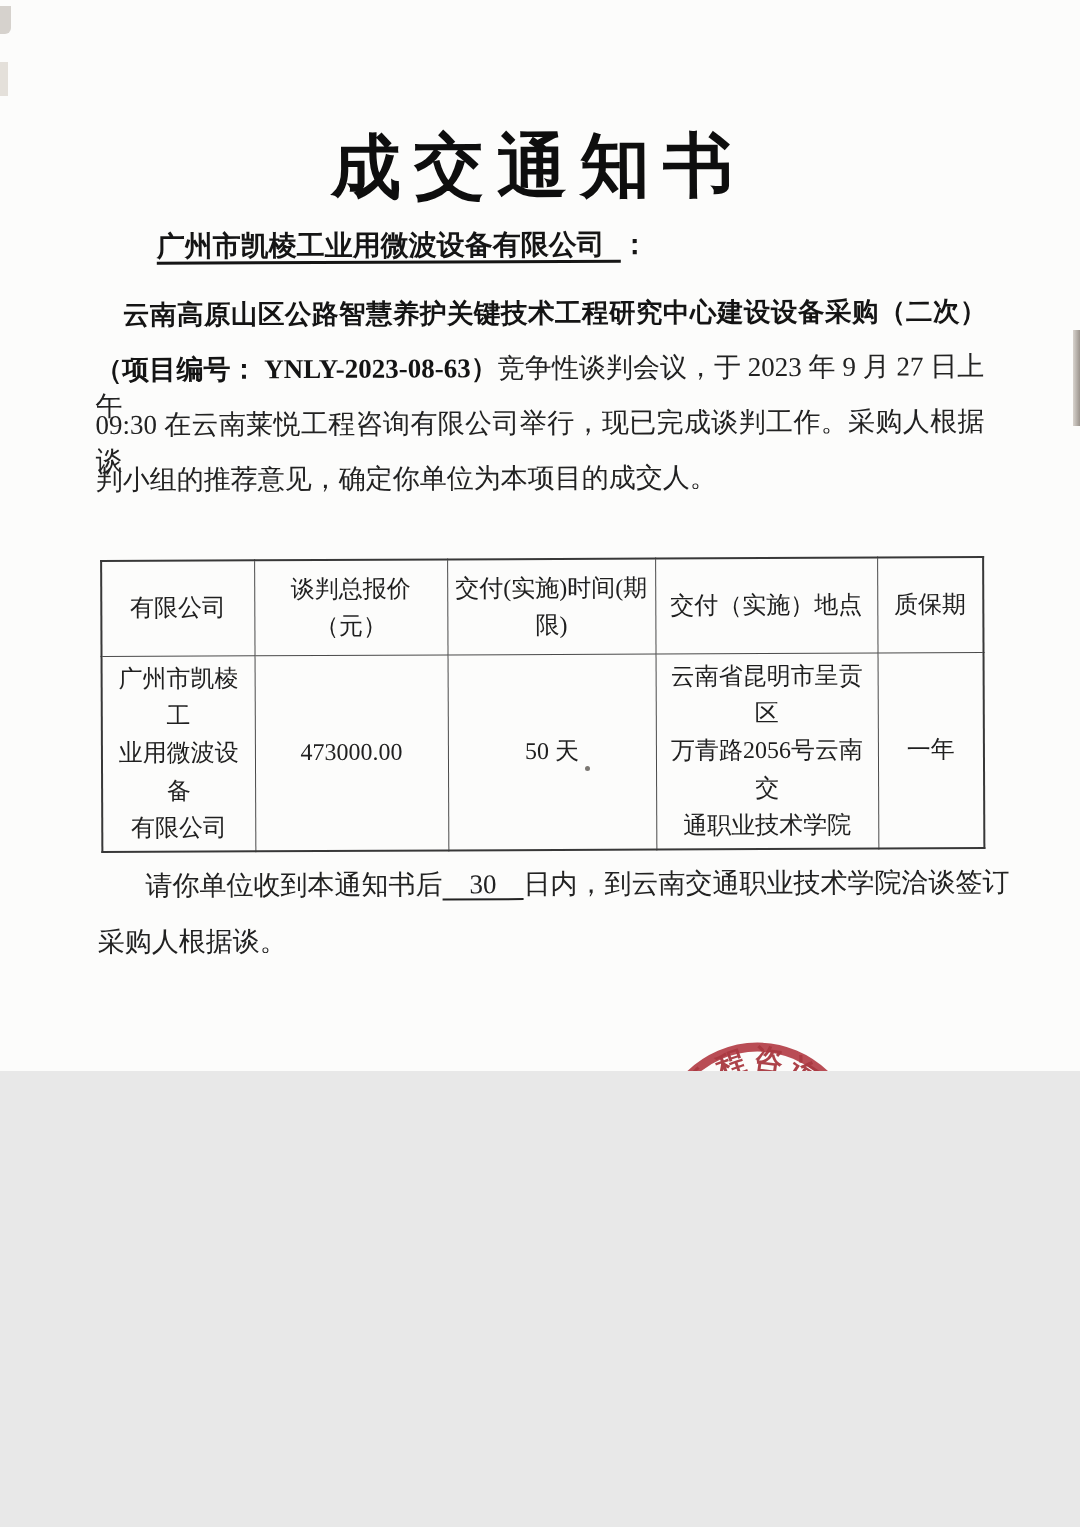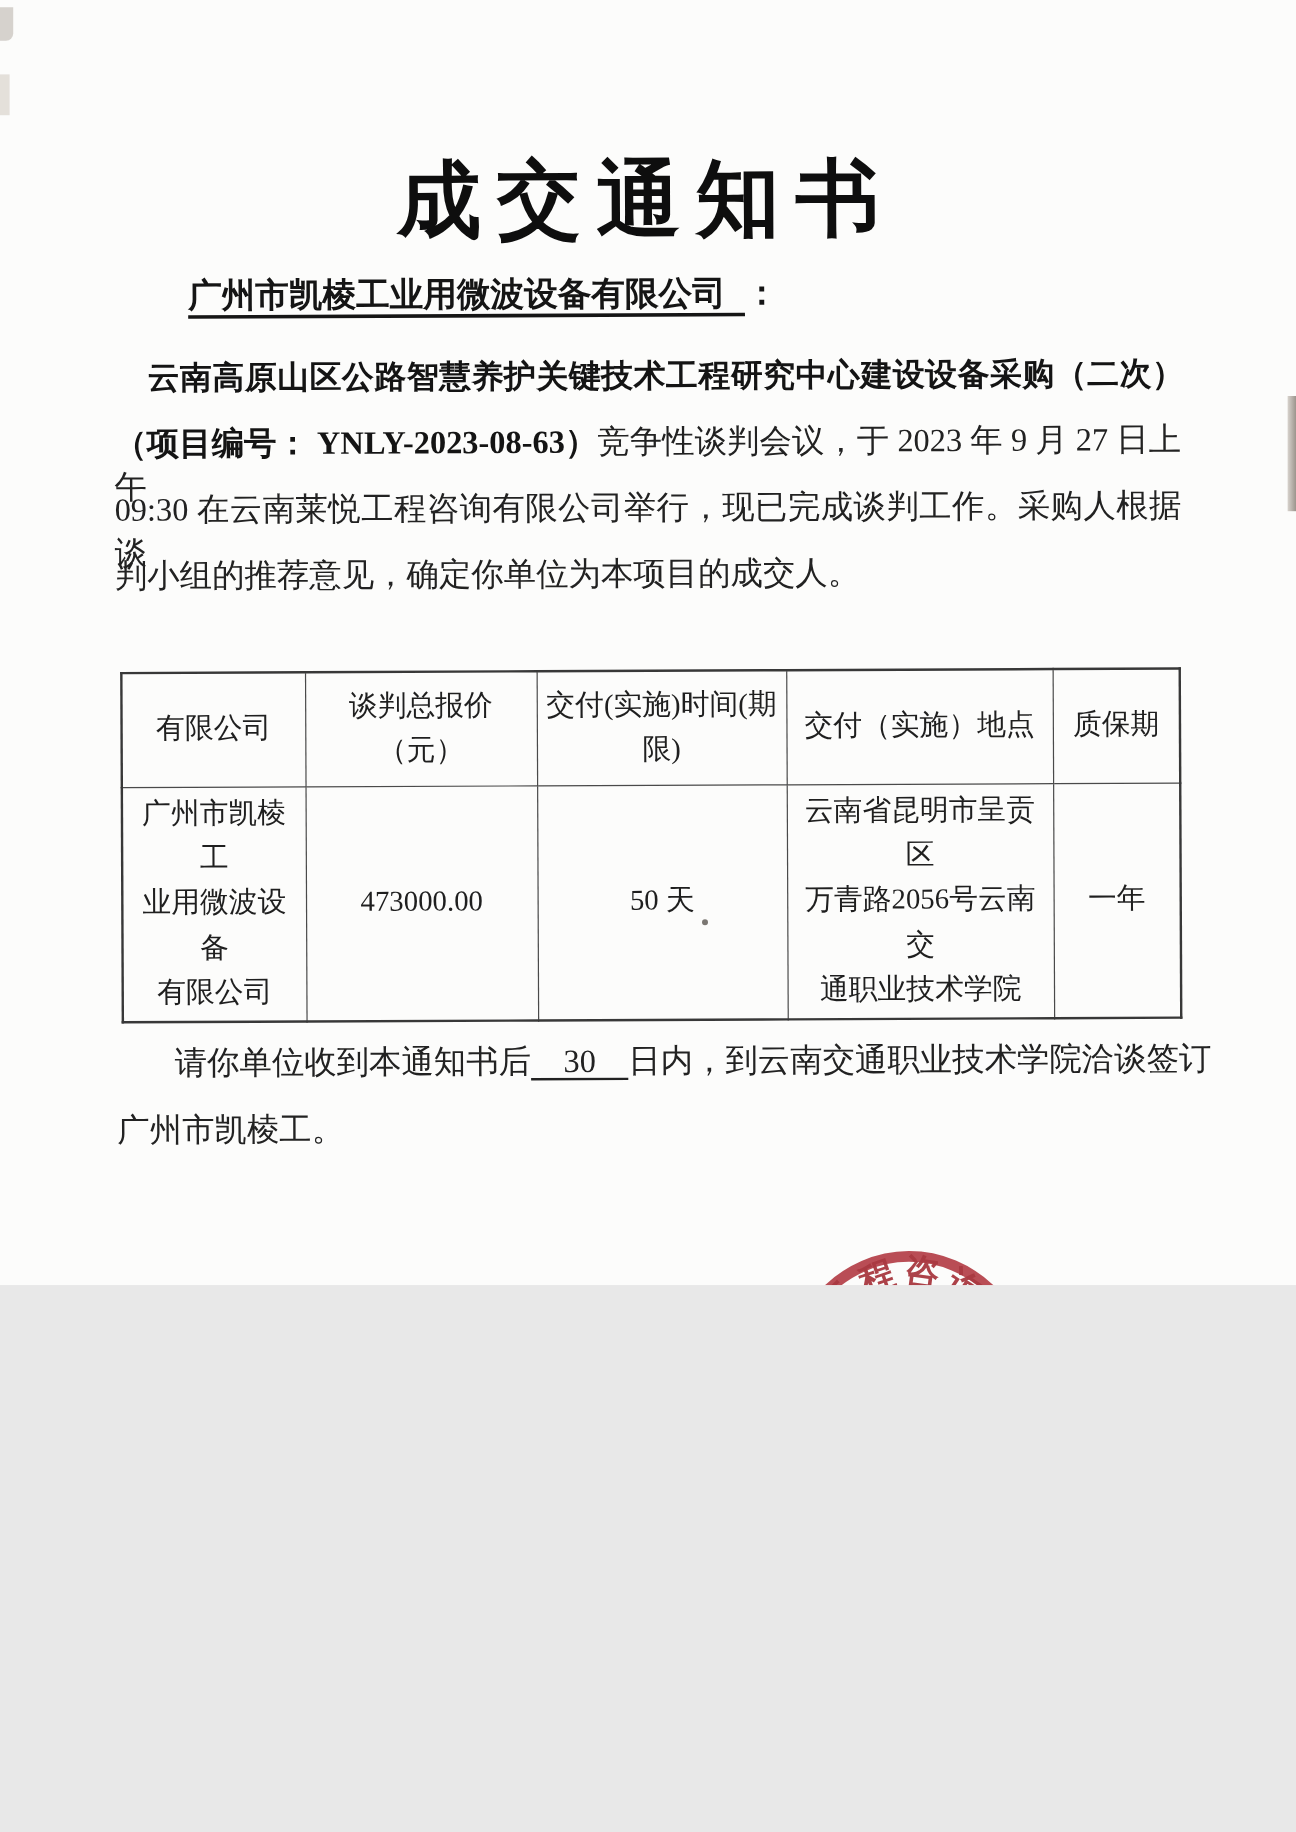--- a/index.html
+++ b/index.html
@@ -145,21 +145,21 @@
         <td>云南省昆明市呈贡区
 万青路2056号云南交
 通职业技术学院</td>
         <td>一年</td>
       </tr>
     </tbody>
       </table>
 
     <div class="bodyline notice1"><span>请你单位收到本通知书后</span><span class="days-uline">30</span><span>日内，到云南交通职业技术学院洽谈签订</span></div>
 
-    <div class="bodyline notice2">广州市凯棱工。</div>
+    <div class="bodyline notice2">采购人根据谈。</div>
 
     <div class="sign-line sign1">采购代理机构（盖章）：</div>
 
     <div class="sign-line sign2"><span>日期：</span><span>2023 年 10 月 12 日</span></div>
 
     <svg class="seal" viewBox="0 0 222 236">
       <ellipse cx="111" cy="118" rx="102" ry="110" fill="none" stroke="#ad2f37" stroke-width="9" opacity="0.92"></ellipse>
       <polygon points="111,74 121.9,103 152.8,104.4 128.6,123.7 136.9,153.6 111,136.5 85.1,153.6 93.4,123.7 69.2,104.4 100.1,103" fill="#b8323a" opacity="0.95"></polygon>
       <path id="sealTextPath" d="M 65 190 A 80 88 0 1 1 157 190" fill="none"></path>
       <text font-size="29" font-weight="bold" fill="#a22931" opacity="0.95" font-family="&quot;Liberation Serif&quot;,&quot;DejaVu Serif&quot;,serif">

